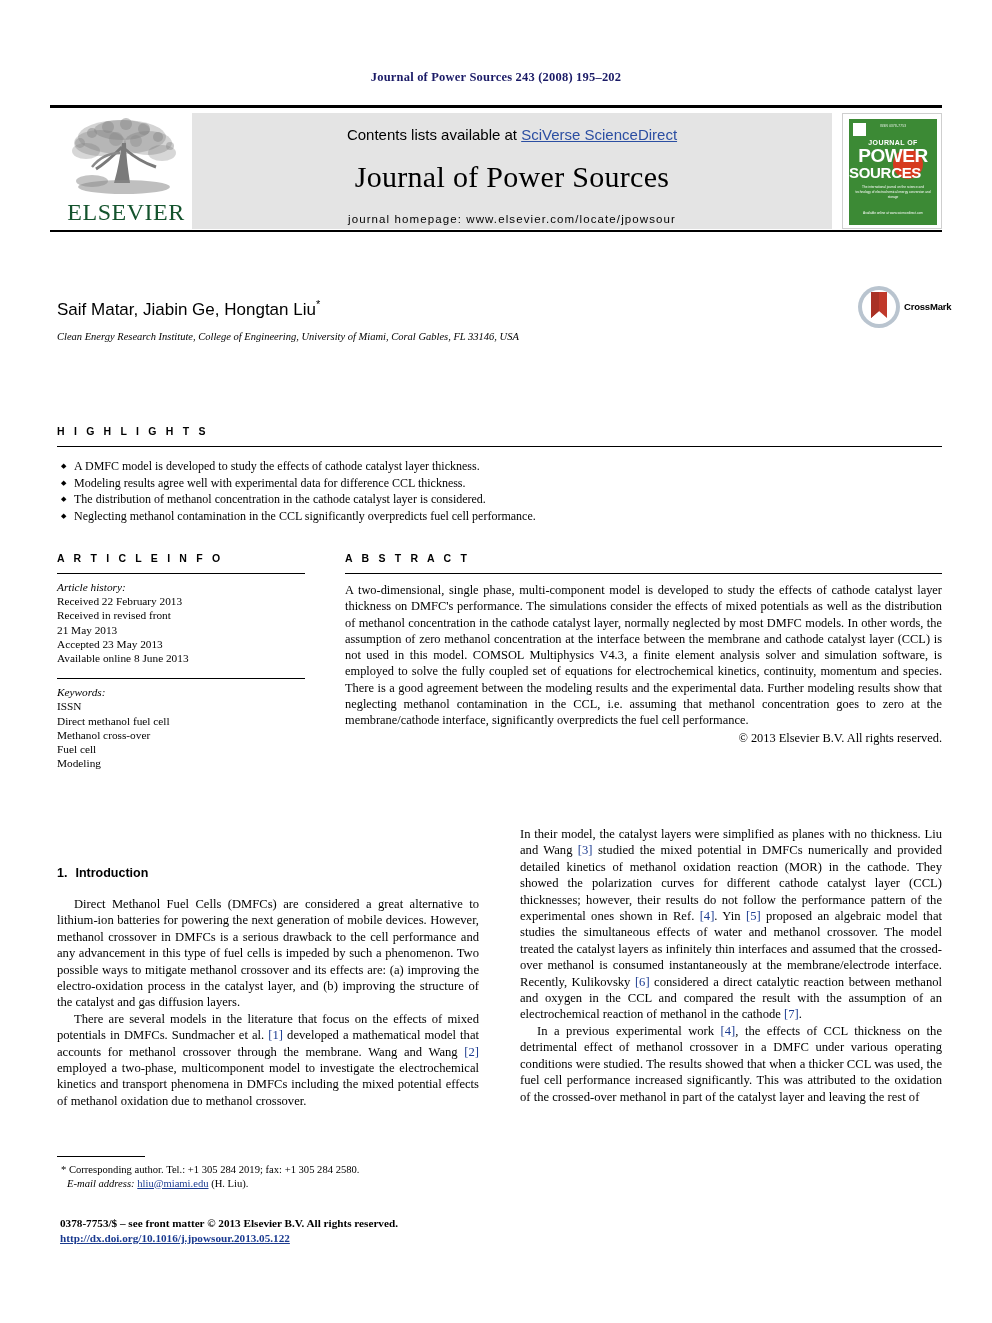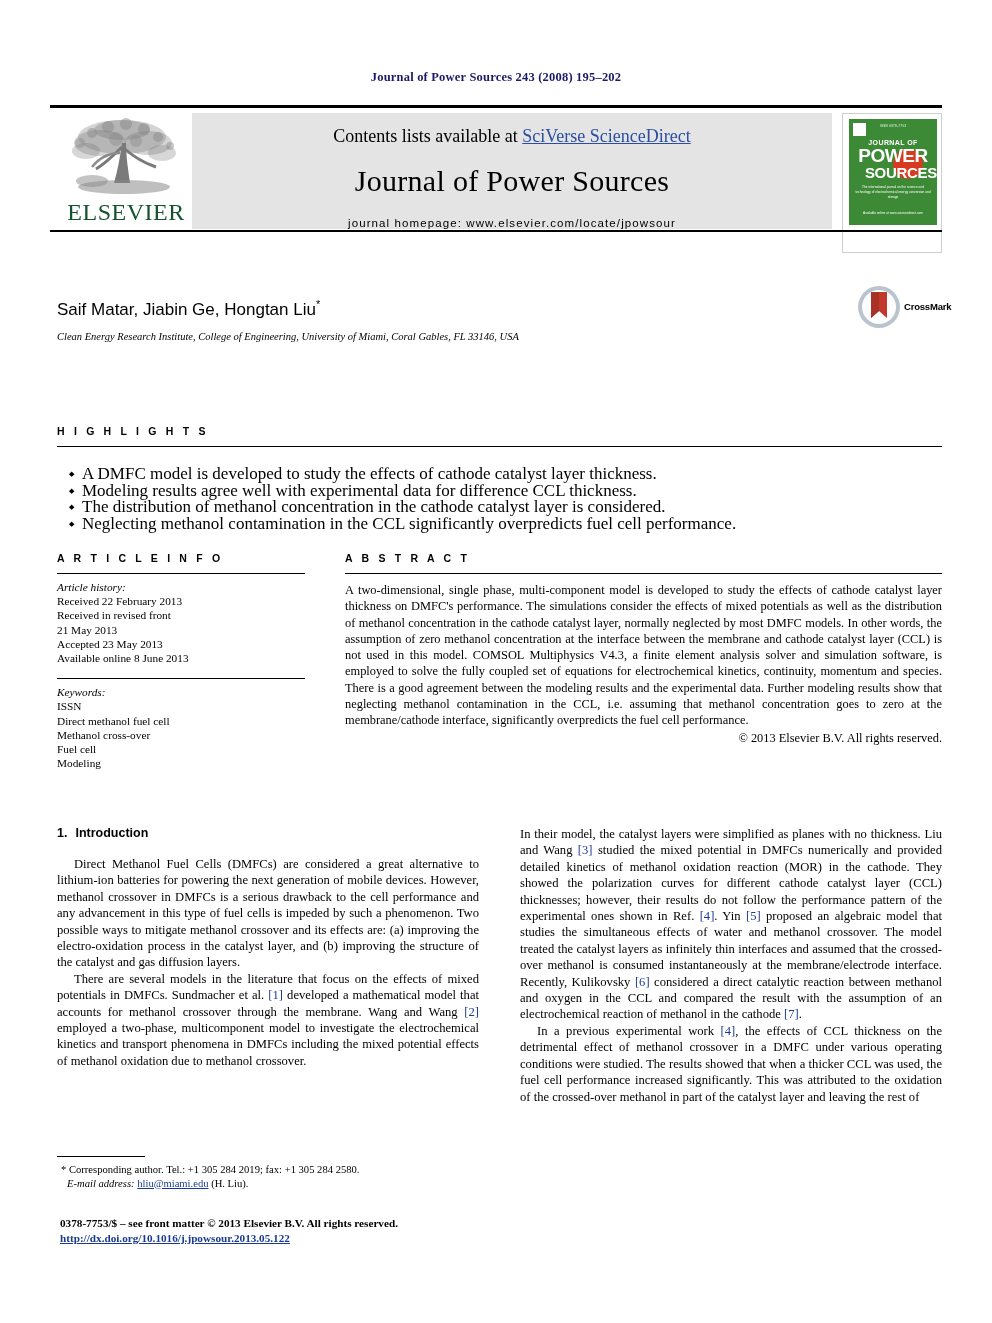--- a/index.html
+++ b/index.html
@@ -77,22 +77,22 @@
   }
   .banner {
     position: absolute;
     left: 142px; top: 8px;
     width: 640px;
     height: 116px;
     background: #e4e4e4;
     text-align: center;
   }
   .banner-contents {
-    font-family: Liberation Serif, serif;
-    font-size: 18px;
+    font-family: Liberation Sans, sans-serif;
+    font-size: 15px;
     padding-top: 13px;
     color: #000;
   }
   .banner-contents .sd {
     color: #2b4ea2;
   }
   .banner-title {
     font-family: "Liberation Serif", serif;
     font-size: 30px;
     margin-top: 17px;
@@ -101,21 +101,21 @@
   .banner-home {
     font-family: "Liberation Sans", sans-serif;
     font-size: 11.5px;
     letter-spacing: 1.1px;
     margin-top: 19px;
   }
   .cover {
     position: absolute;
     left: 792px; top: 8px;
     width: 100px;
-    height: 140px;
+    height: 116px;
     background: #ffffff;
     border: 1px solid #cfcfcf;
     box-sizing: border-box;
     overflow: hidden;
   }
   .cover-inner {
     position: absolute;
     left: 6px; top: 5px;
     width: 88px;
     height: 106px;
@@ -153,21 +153,21 @@
     font-family: "Liberation Sans", sans-serif;
     font-weight: bold;
     font-size: 19px;
     color: #ffffff;
     line-height: 18px;
     letter-spacing: -.5px;
   }
   .cover-sources {
     position: absolute;
     left: 0; top: 46px; width: 88px;
-    text-align: right;
+    text-align: left;
     font-family: "Liberation Sans", sans-serif;
     font-weight: bold;
     font-size: 15px;
     color: #ffffff;
     line-height: 15px;
     letter-spacing: -.3px;
   }
   .cover-redball {
     position: absolute;
     left: 44px; top: 30px;
@@ -250,24 +250,24 @@
   .hairline { height: 1px; background: #000; }
 
   
   .highlights {
     position: absolute;
     left: 57px; top: 425px;
     width: 885px;
   }
   .hl-rule-under { margin-top: 9px; }
   .hl-list {
-    margin: 12px; padding: 0;
+    margin: 4px; padding: 0;
     list-style: none;
     font-family: "Liberation Serif", serif;
-    font-size: 17px;
+    font-size: 12px;
     line-height: 16.5px;
     padding-top: 7px;
   }
   .hl-list li { padding-left: 13px; position: relative; }
   .hl-list li:before {
     content: "\25C6";
     position: absolute;
     left: 0; top: 0;
     font-size: 7px;
     line-height: 17px;
@@ -324,20 +324,21 @@
     width: 422px;
     top: 0;
   }
   .bcol-left { left: 0; }
   .bcol-right { left: 463px; }
   .body-h2 {
     font-family: "Liberation Sans", sans-serif;
     font-weight: bold;
     font-size: 12.5px;
     margin-bottom: 16px;
+    margin-top: 40px;
   }
   .body-h2 .num { margin-right: 8px; }
   p.bp {
     margin: 0;
     font-family: "Liberation Serif", serif;
     font-size: 12.6px;
     line-height: 16.4px;
     text-align: justify;
     text-indent: 17px;
   }

